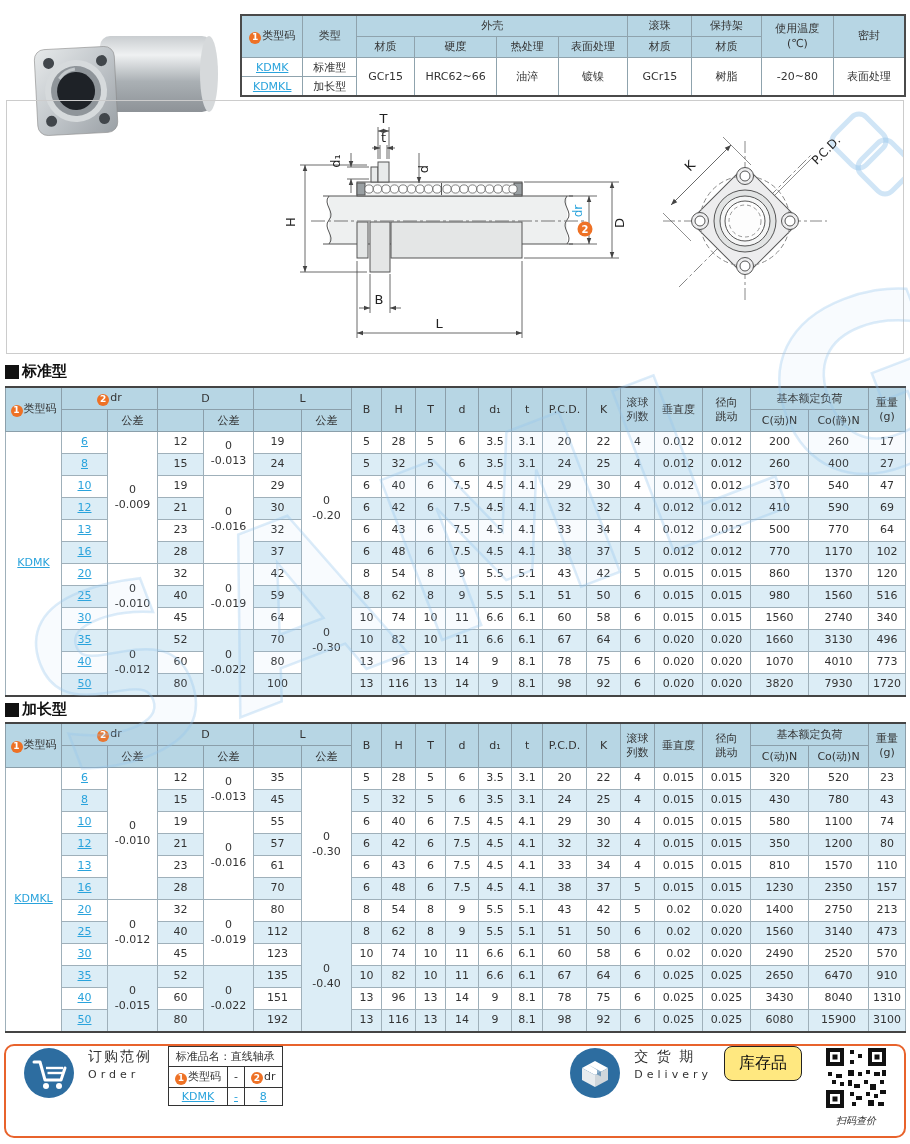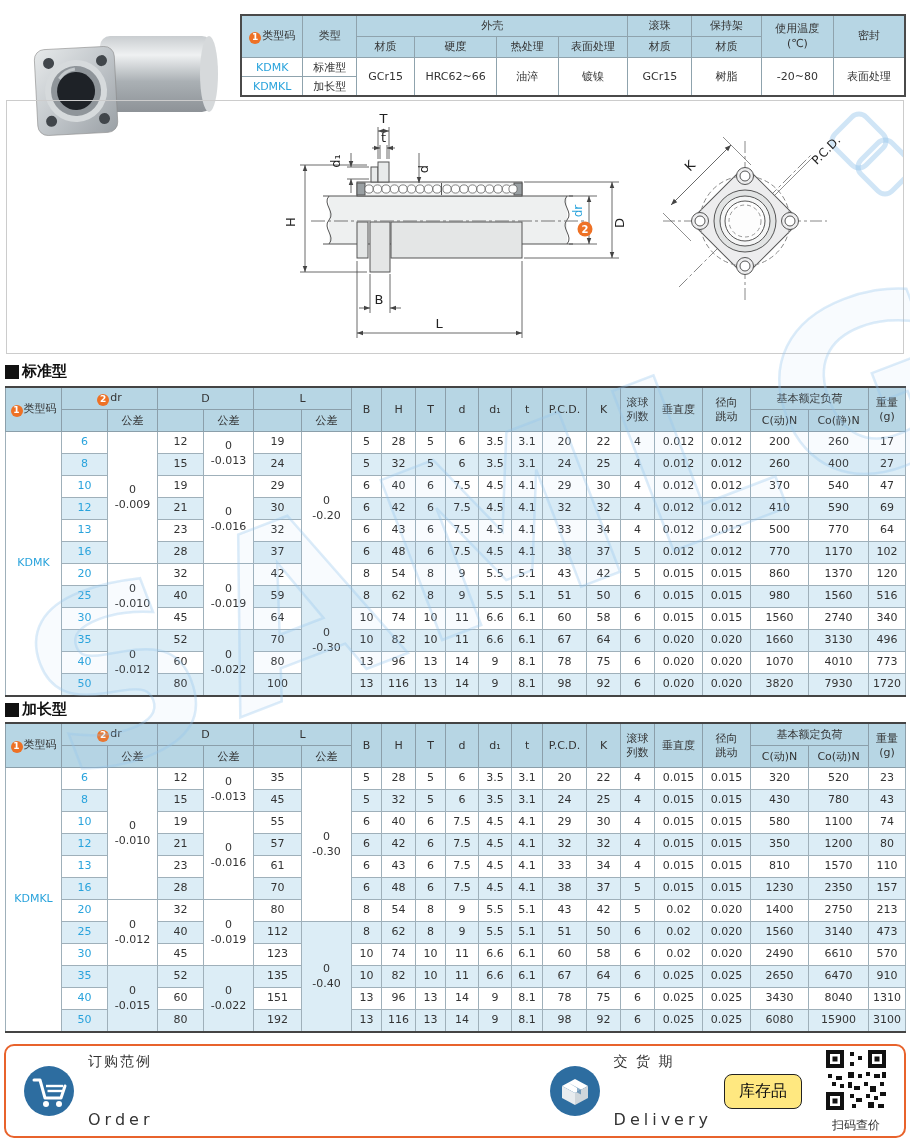--- a/index.html
+++ b/index.html
@@ -16,21 +16,21 @@
   
   .photo{position:absolute;left:8px;top:10px;z-index:1;}
   table{border-collapse:collapse;}
   .spec{position:absolute;left:240px;top:14px;width:666px;font-size:11px;text-align:center;
         border:2px solid #4a4a4a;z-index:2;background:#fff;}
   .spec th,.spec td{border:1px solid #8fa3ad;padding:1px 2px;}
   .spec thead th{background:#b7d6e4;font-weight:normal;white-space:pre-line;line-height:1.3;}
   .spec tbody td{height:16px;}
   .spec thead tr th{height:18px;}
 
-  .blue{color:#29a3dc;}
+  .blue{color:#29a3dc;text-decoration:underline;}
   .numc{display:inline-flex;align-items:center;justify-content:center;width:12px;height:12px;
         border-radius:50%;background:#ee7125;color:#fff;font-size:9px;font-weight:bold;
         margin-right:1px;vertical-align:-1px;line-height:1;}
 
   
   .drawing{position:absolute;left:6px;top:100px;width:896px;height:252px;border:1px solid #ccc;z-index:1;}
 
   
   .sect{position:absolute;left:5px;font-size:15px;font-weight:bold;color:#111;
         display:flex;align-items:center;gap:3px;margin:0;z-index:2;}
@@ -40,30 +40,30 @@
        border-right:1.5px solid #444;z-index:2;}
   .dim th{background:#b7d6e4;font-weight:normal;border:1px solid #8b9faa;
           white-space:pre-line;line-height:1.25;padding:1px 0;}
   .dim td{border:1px solid #9fb0ba;padding:0;height:21px;line-height:1.1;background:#fff;}
   .dim tr.alt td{background:#dcedf6;}
   .dim td.tol,.dim td.tc{background:#fff;white-space:pre-line;line-height:1.3;}
   .dim thead tr th{height:19px;}
 
   
   .footer{position:absolute;left:4px;top:1044px;width:902px;height:94px;box-sizing:border-box;
-          border:2px solid #e8632c;border-radius:10px;display:flex;align-items:center;
+          border:2px solid #e8632c;border-radius:10px;display:flex;align-items:flex-start;
           padding:0 16px;gap:12px;z-index:2;background:transparent;}
   .ic-circle{flex:0 0 auto;}
   .ftext{font-size:14px;letter-spacing:2px;line-height:1.5;white-space:nowrap;}
-  .ftext .en{font-size:16px;letter-spacing:4px;margin-top:36px;}
+  .ftext .en{font-size:11px;letter-spacing:4px;}
   .ordert{font-size:11px;text-align:center;margin-left:4px;}
   .ordert th,.ordert td{border:1.5px solid #333;padding:2px 6px;font-weight:normal;}
   .badge{background:#ffe880;border:1.5px solid #222;border-radius:8px;padding:6px 14px;
          font-size:16px;font-weight:normal;color:#111;white-space:nowrap;}
-  .qrblock{margin-left:10px;text-align:center;font-size:12px;line-height:1.4;flex:0 0 auto;}
+  .qrblock{margin-left:10px;text-align:center;font-size:10px;line-height:1.4;flex:0 0 auto;font-style:italic;}
   .grow{flex:1 1 auto;}
 </style>
 </head>
 <body>
 <div class="page">
 
   <svg class="photo" width="220" height="136" viewBox="0 0 220 136">
     <defs>
       <linearGradient id="met" x1="0" y1="0" x2="0" y2="1">
         <stop offset="0" stop-color="#c9cdd0"></stop>
@@ -844,21 +844,21 @@
           <td>10</td>
           <td>11</td>
           <td>6.6</td>
           <td>6.1</td>
           <td>60</td>
           <td>58</td>
           <td>6</td>
           <td>0.02</td>
           <td>0.020</td>
           <td>2490</td>
-          <td>6610</td>
+          <td>2520</td>
           <td>570</td>
         </tr>
         <tr class="alt">
           <td class="blue">35</td>
           <td rowspan="3" class="tol">0
 -0.015</td>
           <td>52</td>
           <td rowspan="3" class="tol">0
 -0.022</td>
           <td>135</td>
@@ -924,20 +924,37 @@
       <path d="M12 16 h6 l5 18 h16 l4 -12" stroke="#fff" stroke-width="3" fill="none" stroke-linejoin="round" stroke-linecap="round"></path>
       <line x1="24" y1="22" x2="41" y2="22" stroke="#fff" stroke-width="2.4"></line>
       <line x1="25.5" y1="27" x2="40" y2="27" stroke="#fff" stroke-width="2.4"></line>
       <circle cx="24" cy="40" r="3" fill="#fff"></circle>
         <circle cx="37" cy="40" r="3" fill="#fff"></circle>
     </svg>
     <div class="ftext">
       <div>订购范例</div>
       <div class="en">Order</div>
     </div>
+    <table class="ordert">
+      <tbody>
+          <tr>
+            <th colspan="3">标准品名：直线轴承</th>
+          </tr>
+      <tr>
+        <td><span class="numc">1</span><span>类型码</span></td>
+        <td>-</td>
+        <td><span class="numc">2</span><span>dr</span></td>
+      </tr>
+      <tr class="blue">
+        <td>KDMK</td>
+        <td>-</td>
+        <td>8</td>
+      </tr>
+    </tbody>
+      </table>
     <div class="grow"></div>
     <svg class="ic-circle" width="54" height="54" viewBox="0 0 54 54">
       <circle cx="27" cy="27" r="25" fill="#2d6da0"></circle>
       <path d="M14 22 l13 -7 13 7 -13 7 z" fill="#fff"></path>
       <path d="M14 22 v12 l13 7 v-12 z" fill="#e8ecef"></path>
       <path d="M40 22 v12 l-13 7 v-12 z" fill="#cfd6db"></path>
       <path d="M20 18.5 l13 7 v5 l-4 -2 v-4.5 z" fill="#2d6da0" opacity="0.55"></path>
     </svg>
     <div class="ftext">
       <div>交 货 期</div>

